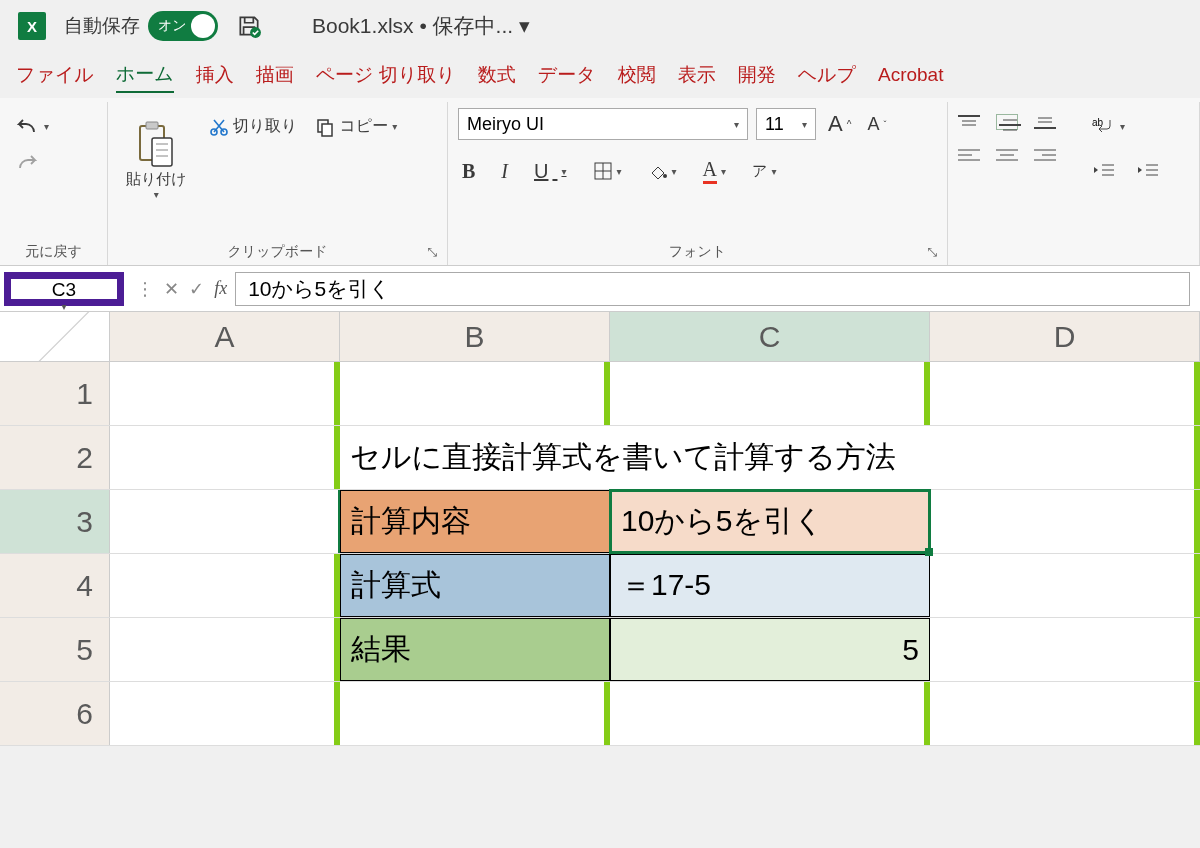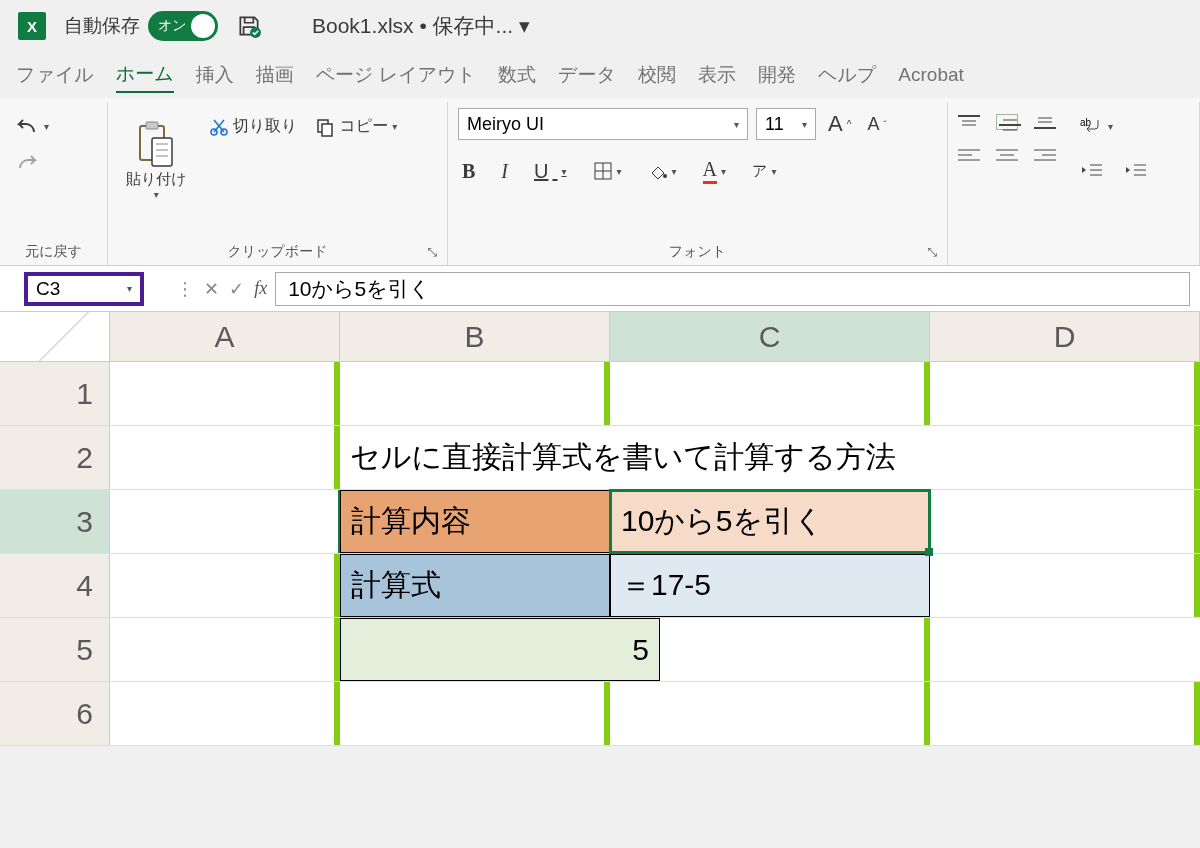--- a/index.html
+++ b/index.html
@@ -9,21 +9,21 @@
 .title-bar { display: flex; align-items: center; padding: 8px 18px; height: 52px; }
 .app-icon { width: 28px; height: 28px; background: #107c41; border-radius: 2px; display: flex; align-items: center; justify-content: center; color: #fff; font-weight: bold; font-size: 15px; margin-right: 18px; }
 .autosave-label { font-size: 19px; color: #3a3a3a; margin-right: 8px; }
 .toggle { width: 70px; height: 30px; background: #107c41; border-radius: 15px; position: relative; margin-right: 18px; padding-left: 10px; color: #fff; font-size: 14px; display:flex; align-items:center;}
 .toggle::after { content: ""; position: absolute; right: 3px; top: 3px; width: 24px; height: 24px; background: #fff; border-radius: 50%; }
 .save-icon { width: 26px; height: 26px; margin-right: 50px; }
 .doc-title { font-size: 21px; color: #3a3a3a; }
 
 
 .tabs-row { display: flex; align-items: center; padding: 0 16px; height: 46px; gap: 22px; }
-.tab { font-size: 19px; color: #737373; cursor: pointer; padding: 4px 0; }
+.tab { font-size: 19px; color: #b91c1c; cursor: pointer; padding: 4px 0; }
 .tab.active { color: #0f6b37; border-bottom: 2px solid #0f6b37; font-weight: 500; }
 
 
 .ribbon { display: flex; background: #f7f7f7; border-bottom: 1px solid #ccc; height: 168px; padding-top: 4px;}
 .group { display: flex; flex-direction: column; border-right: 1px solid #d8d8d8; padding: 6px 10px 2px; }
 .group-body { flex: 1; display: flex; align-items: flex-start; }
 .group-label { font-size: 14px; color: #555; text-align: center; padding-bottom: 2px; display:flex; justify-content:center; align-items:center; position:relative;}
 .launcher { position: absolute; right: 0; font-size: 12px; color: #555;}
 .icon-btn { display: flex; align-items: center; gap: 4px; font-size: 16px; color: #3a3a3a; cursor: pointer; padding: 2px 4px; }
 .big-btn { display: flex; flex-direction: column; align-items: center; justify-content: center; font-size: 15px; color: #3a3a3a; cursor: pointer; padding: 2px 8px; }
@@ -34,21 +34,21 @@
 .row-buttons { display: flex; align-items: center; gap: 18px; margin-top: 16px;}
 .row-buttons .icon-btn { font-size: 20px; font-family: "Times New Roman", serif;}
 
 
 .align-grid { display:flex; flex-direction:column; gap:18px;}
 .align-row { display:flex; gap:16px; align-items:center;}
 .align-row span { width:22px; height:16px; display:inline-block;}
 
 
 .formula-bar { display: flex; align-items: center; height: 46px; border-bottom: 1px solid #ccc; background:#fff; }
-.name-box { width: 120px; height: 34px; border: 4px solid #4c1d95; margin: 0 24px; display: flex; align-items: center; justify-content: space-between; padding: 0 8px; font-size: 19px; }
+.name-box { width: 120px; height: 34px; border: 7px solid #4c1d95; margin: 0 4px; display: flex; align-items: center; justify-content: space-between; padding: 0 8px; font-size: 19px; flex-direction: column; }
 .fx-controls { display: flex; align-items: center; gap: 10px; color: #888; font-size: 18px; padding: 0 8px;}
 .fx-label { font-style: italic; font-family: "Times New Roman"; color:#555;}
 .formula-input { flex: 1; border: 1px solid #aaa; height: 34px; margin-right: 10px; padding: 0 12px; font-size: 21px; display:flex; align-items:center; }
 
 
 .sheet { background:#fff;}
 .col-headers { display:flex; height:50px; border-bottom:1px solid #ccc;}
 .corner { width:110px; background:linear-gradient(135deg, transparent 55%, #c8c8c8 56%, transparent 57%); border-right:1px solid #ccc;}
 .col-h { flex:0 0 270px; display:flex; align-items:center; justify-content:center; font-size:30px; color:#5a5a5a; border-right:1px solid #ccc; background:#f2ece6;}
 .col-h.sel { background:#cfe2d6;}
@@ -83,21 +83,21 @@
       </svg>
   </div>
   <div class="doc-title">Book1.xlsx • 保存中...  ▾</div>
 </div>
 
 <div class="tabs-row">
   <span class="tab">ファイル</span>
   <span class="tab active">ホーム</span>
   <span class="tab">挿入</span>
   <span class="tab">描画</span>
-  <span class="tab">ページ レイアウト</span>
+  <span class="tab">ページ 切り取り</span>
   <span class="tab">数式</span>
   <span class="tab">データ</span>
   <span class="tab">校閲</span>
   <span class="tab">表示</span>
   <span class="tab">開発</span>
   <span class="tab">ヘルプ</span>
   <span class="tab">Acrobat</span>
 </div>
 
 <div class="ribbon">
@@ -202,21 +202,21 @@
           </span>
       </div>
     </div>
     <div class="group-label">
         <span>フォント</span>
         <span class="launcher">⤡</span>
       </div>
   </div>
 
   <div class="group" style="flex:1;">
-    <div class="group-body" style="gap:20px;padding-top:6px;">
+    <div class="group-body" style="gap:32px;padding-top:6px;">
       <div class="align-grid">
         <div class="align-row">
           <span>
               <svg width="22" height="16">
                 <line x1="0" y1="2" x2="22" y2="2" stroke="#444" stroke-width="2"></line>
                 <line x1="4" y1="7" x2="18" y2="7" stroke="#444"></line>
                 <line x1="4" y1="11" x2="18" y2="11" stroke="#444"></line>
               </svg>
             </span>
           <span style="border:1px solid #9ab89f;padding:2px;">
@@ -335,20 +335,21 @@
   <div class="body-row">
     <div class="row-h">4</div>
     <div class="cell" style="flex-basis:230px;"></div>
     <div class="cell b-tbl c-blue-d">計算式</div>
     <div class="cell b-tbl c-blue-l" style="flex-basis:320px;">＝17-5</div>
     <div class="cell"></div>
   </div>
   <div class="body-row">
     <div class="row-h">5</div>
     <div class="cell" style="flex-basis:230px;"></div>
+    <div class="cell b-tbl c-green-d">結果</div>
     <div class="cell b-tbl c-green-l ar" style="flex-basis:320px;">5</div>
     <div class="cell"></div>
   </div>
   <div class="body-row">
     <div class="row-h">6</div>
     <div class="cell" style="flex-basis:230px;"></div>
     <div class="cell"></div>
     <div class="cell" style="flex-basis:320px;"></div>
     <div class="cell"></div>
   </div>

